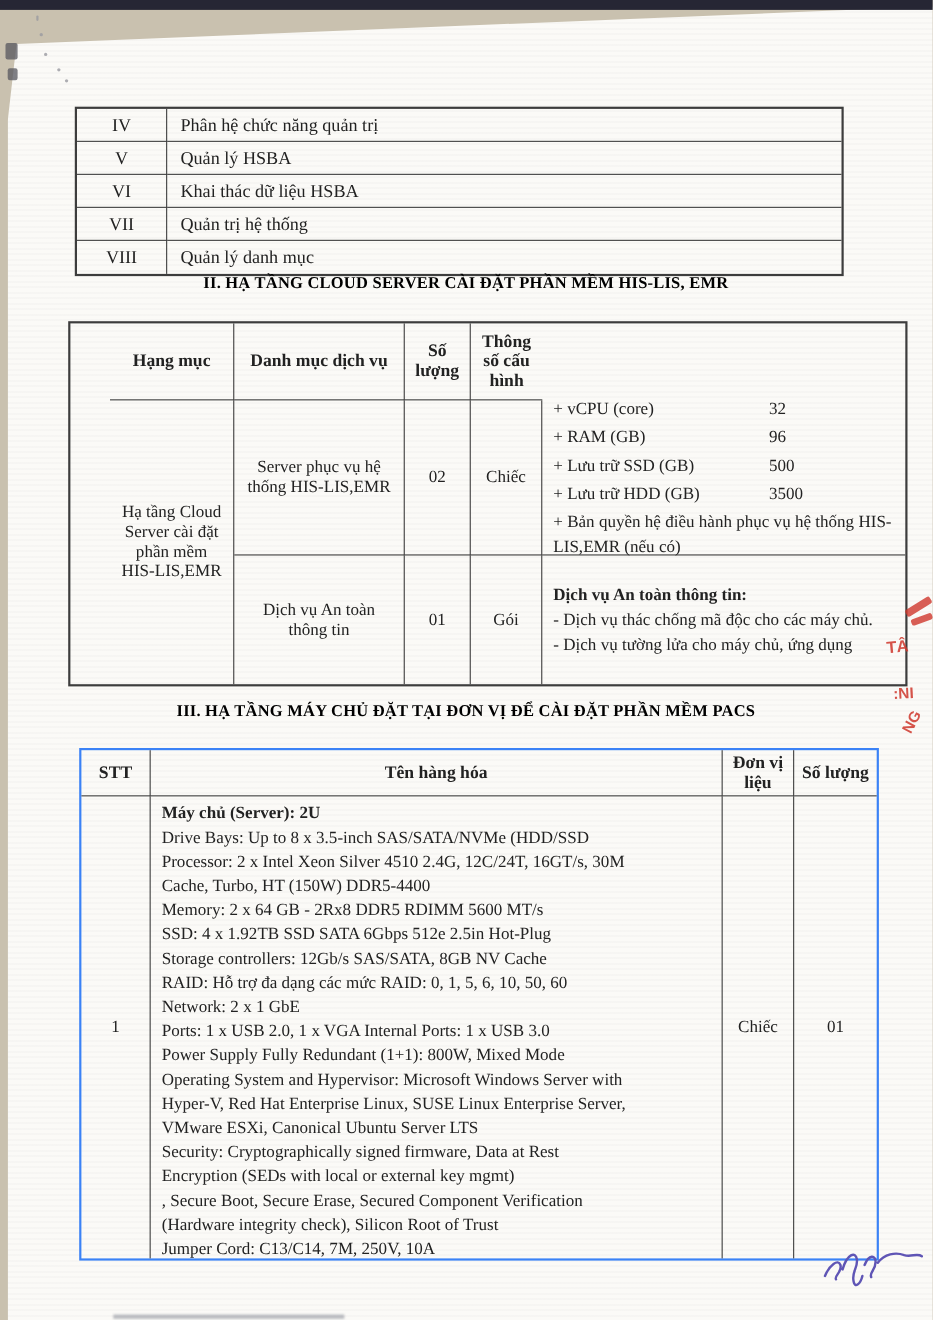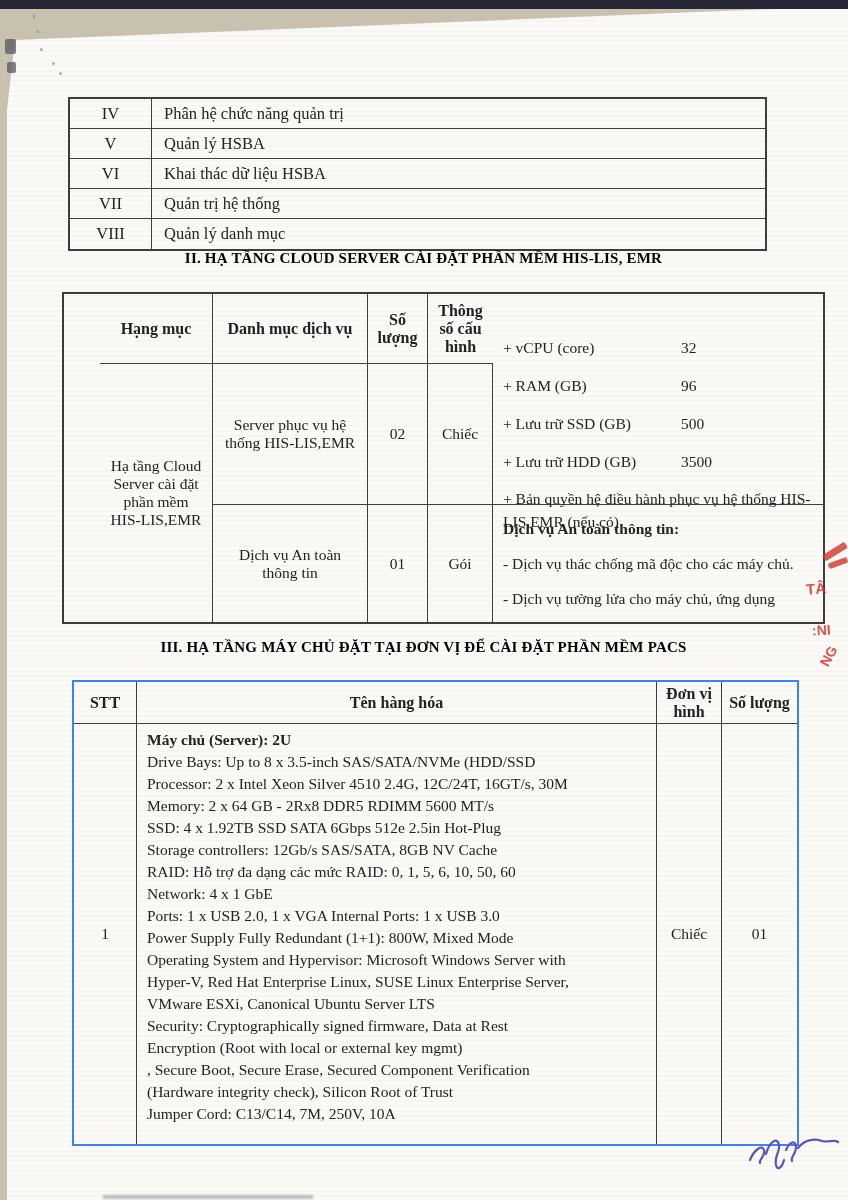--- a/index.html
+++ b/index.html
@@ -39,26 +39,26 @@
       border:2px solid #3d3d3d;font-size:15.5px;padding-left:36px;}
   .t2 .hc{font-weight:bold;border-right:1.5px solid #3d3d3d;border-bottom:1.5px solid #3d3d3d;
           display:flex;align-items:center;justify-content:center;text-align:center;
           box-sizing:border-box;padding:2px 4px;font-size:16px;}
   .t2 .hc.lastcol{border-right:none;}
   .t2 .group{grid-column:1;grid-row:2/4;border-right:1.5px solid #3d3d3d;
              display:flex;align-items:center;justify-content:center;text-align:center;
              box-sizing:border-box;padding:4px 7px;}
   .t2 .c{box-sizing:border-box;border-right:1.5px solid #3d3d3d;border-bottom:1.5px solid #3d3d3d;
          display:flex;align-items:center;justify-content:center;text-align:center;padding:4px 8px;}
-  .t2 .c.lastcol{border-right:none;gap:12px;}
+  .t2 .c.lastcol{border-right:none;}
   .t2 .c.lastrow{border-bottom:none;}
   .t2 .config{flex-direction:column;align-items:stretch;justify-content:center;
               text-align:left;padding:6px 10px;}
   .spec-line{position:relative;line-height:26px;white-space:nowrap;}
-  .spec-value{position:absolute;left:178px;top:0;}
+  .spec-value{position:absolute;left:196px;top:0;}
   .cfg-note{line-height:23px;}
   .cfg-title{font-weight:bold;line-height:23px;}
   .cfg-bullet{line-height:23px;}
 
   
   .t3{position:absolute;left:72px;top:680px;width:723px;height:462px;
       display:grid;grid-template-columns:63px 520px 65px 75px;
       grid-template-rows:42px 420px;
       border:2px solid #3b82f6;font-size:15.5px;}
   .t3 .hc{font-weight:bold;border-right:1.5px solid #3d3d3d;border-bottom:1.5px solid #3d3d3d;
@@ -150,40 +150,41 @@
       <div class="cfg-bullet">- Dịch vụ thác chống mã độc cho các máy chủ.</div>
       <div class="cfg-bullet">- Dịch vụ tường lửa cho máy chủ, ứng dụng</div>
     </div>
   </div>
 
   <div class="heading" style="top:639px;">III. HẠ TẦNG MÁY CHỦ ĐẶT TẠI ĐƠN VỊ ĐỂ CÀI ĐẶT PHẦN MỀM PACS</div>
 
   <div class="t3">
     <div class="hc">STT</div>
     <div class="hc">Tên hàng hóa</div>
-    <div class="hc">Đơn vị hình</div>
+    <div class="hc">Đơn vị liệu</div>
     <div class="hc lastcol">Số lượng</div>
 
     <div class="c">1</div>
     <div class="c goods">
       <div class="g-line bold">Máy chủ (Server): 2U</div>
       <div class="g-line">Drive Bays: Up to 8 x 3.5-inch SAS/SATA/NVMe (HDD/SSD</div>
       <div class="g-line">Processor: 2 x Intel Xeon Silver 4510 2.4G, 12C/24T, 16GT/s, 30M</div>
+      <div class="g-line">Cache, Turbo, HT (150W) DDR5-4400</div>
       <div class="g-line">Memory: 2 x 64 GB - 2Rx8 DDR5 RDIMM 5600 MT/s</div>
       <div class="g-line">SSD: 4 x 1.92TB SSD SATA 6Gbps 512e 2.5in Hot-Plug</div>
       <div class="g-line">Storage controllers: 12Gb/s SAS/SATA, 8GB NV Cache</div>
       <div class="g-line">RAID: Hỗ trợ đa dạng các mức RAID: 0, 1, 5, 6, 10, 50, 60</div>
-      <div class="g-line">Network: 4 x 1 GbE</div>
+      <div class="g-line">Network: 2 x 1 GbE</div>
       <div class="g-line">Ports: 1 x USB 2.0, 1 x VGA Internal Ports: 1 x USB 3.0</div>
       <div class="g-line">Power Supply Fully Redundant (1+1): 800W, Mixed Mode</div>
       <div class="g-line">Operating System and Hypervisor: Microsoft Windows Server with</div>
       <div class="g-line">Hyper-V, Red Hat Enterprise Linux, SUSE Linux Enterprise Server,</div>
       <div class="g-line">VMware ESXi, Canonical Ubuntu Server LTS</div>
       <div class="g-line">Security: Cryptographically signed firmware, Data at Rest</div>
-      <div class="g-line">Encryption (Root with local or external key mgmt)</div>
+      <div class="g-line">Encryption (SEDs with local or external key mgmt)</div>
       <div class="g-line">, Secure Boot, Secure Erase, Secured Component Verification</div>
       <div class="g-line">(Hardware integrity check), Silicon Root of Trust</div>
       <div class="g-line">Jumper Cord: C13/C14, 7M, 250V, 10A</div>
     </div>
     <div class="c">Chiếc</div>
     <div class="c lastcol">01</div>
   </div>
 
   <div class="stamp-stroke" style="left:822px;top:548px;width:26px;height:7px;transform:rotate(-32deg);"></div>
   <div class="stamp-stroke" style="left:828px;top:560px;width:20px;height:6px;transform:rotate(-20deg);"></div>

